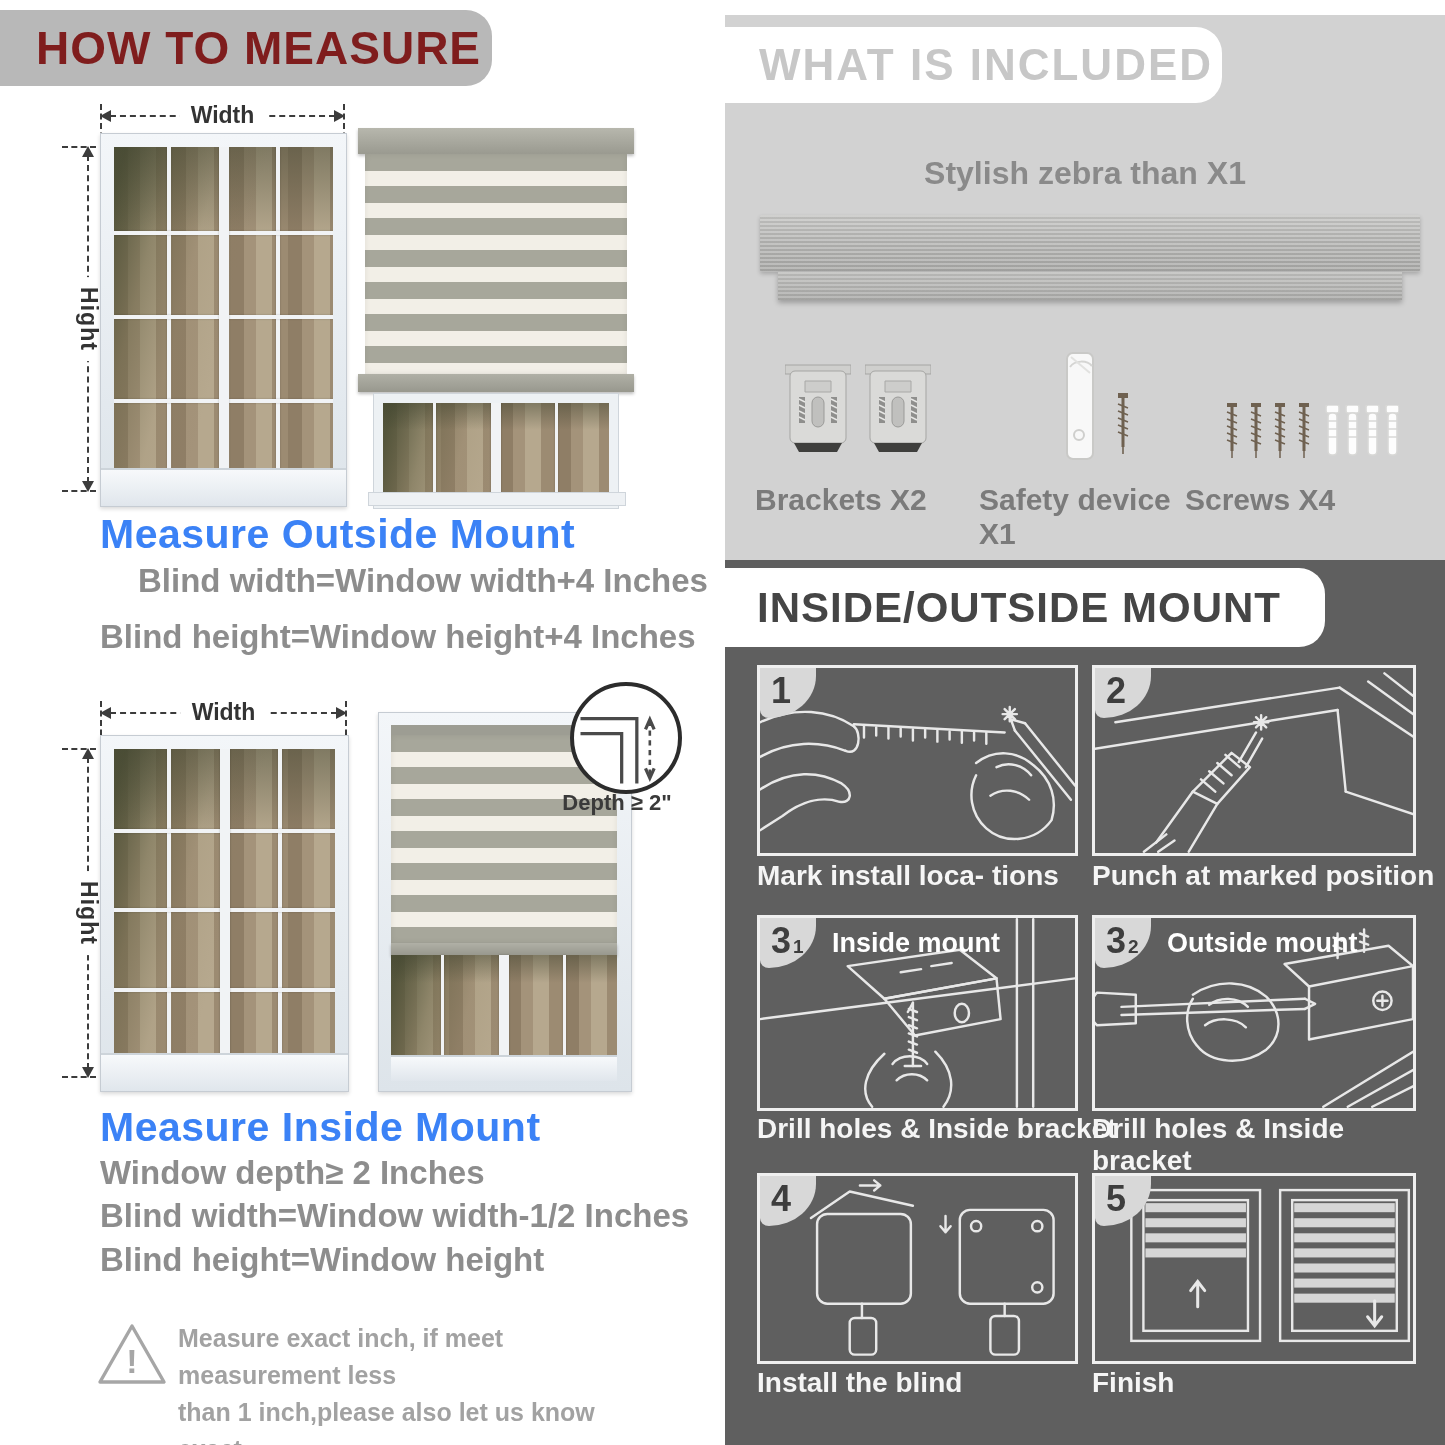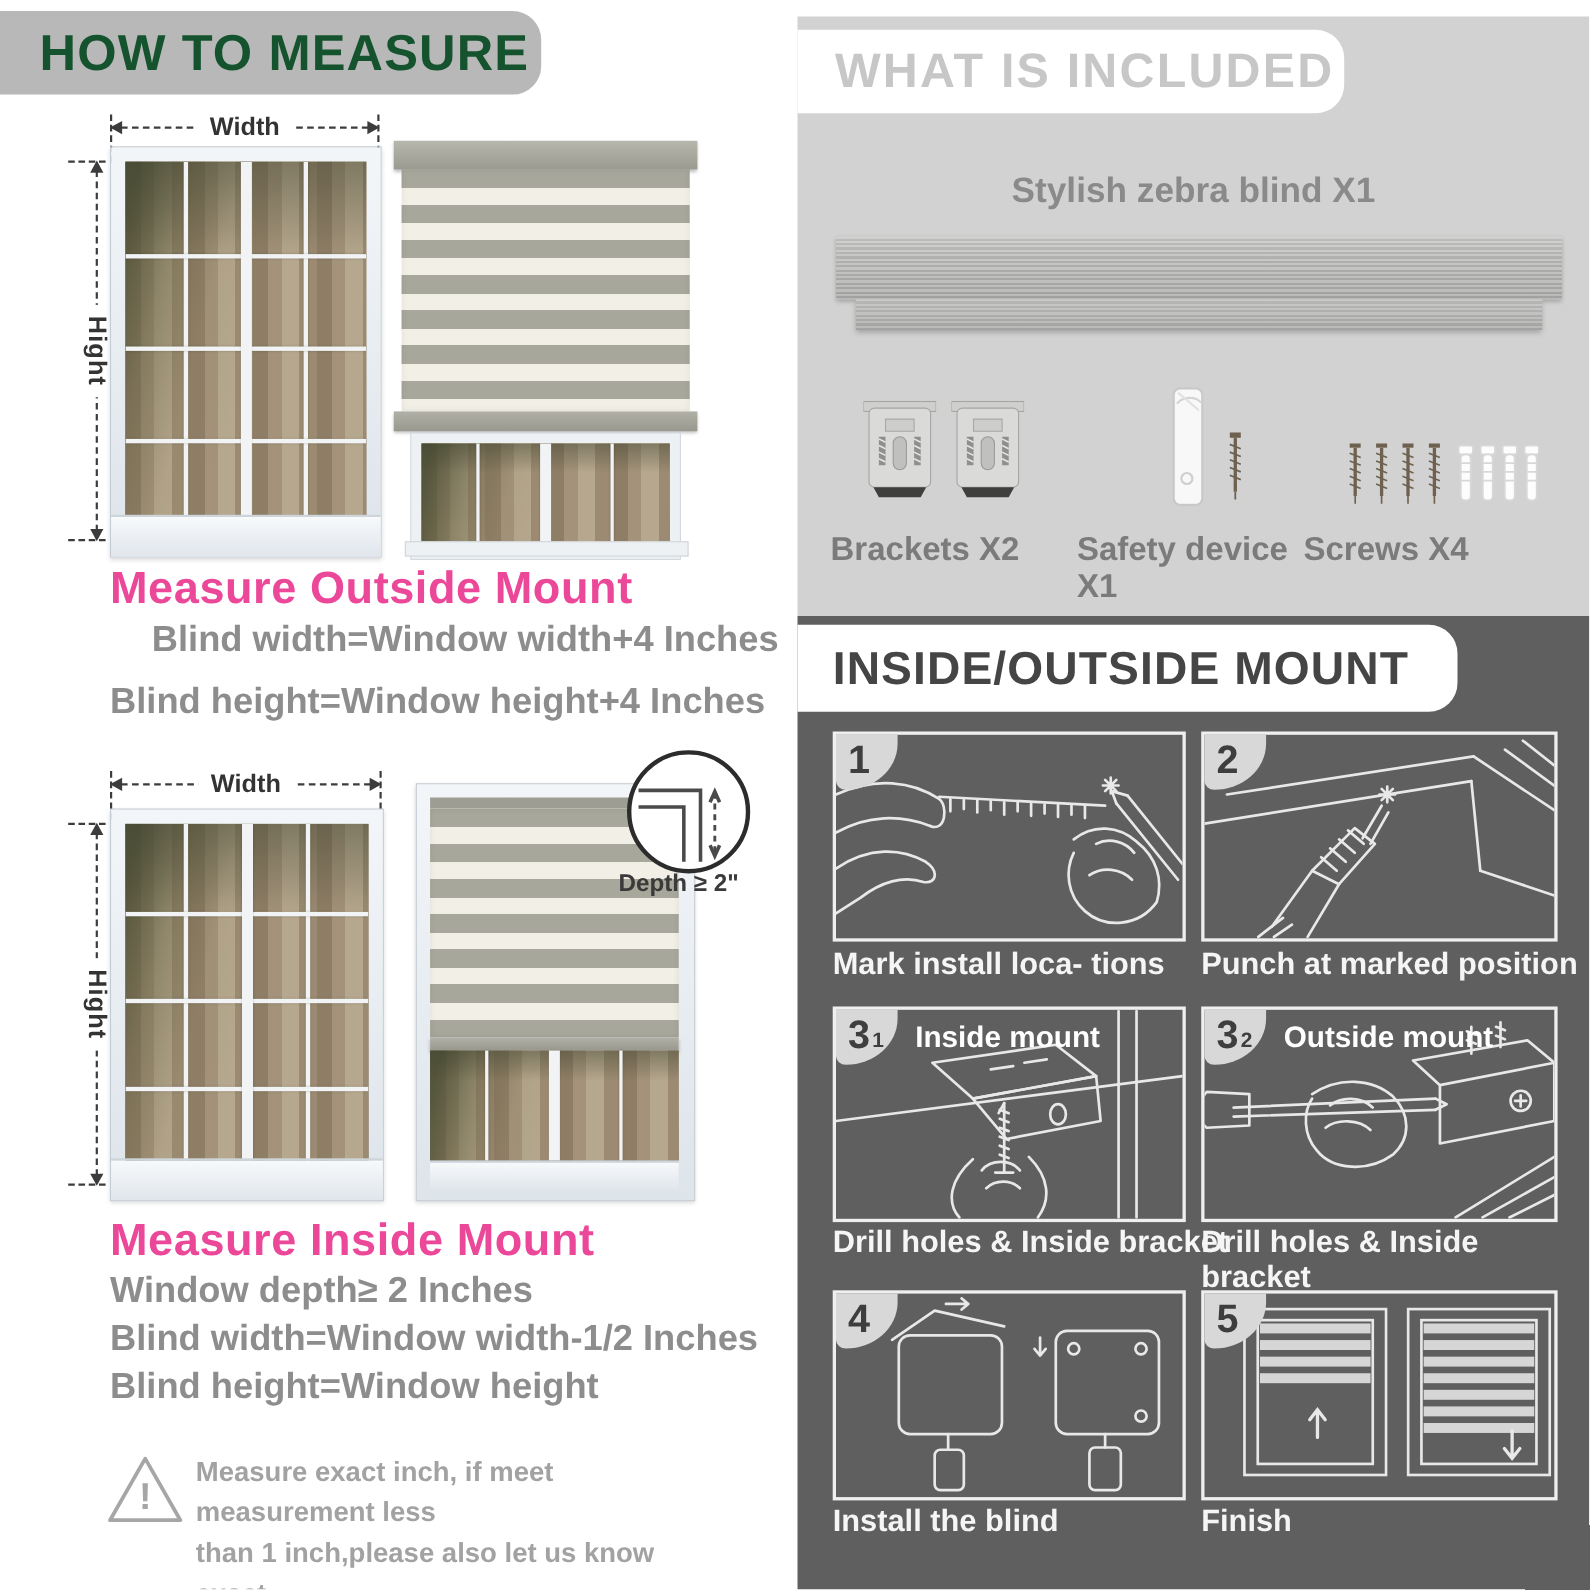--- a/index.html
+++ b/index.html
@@ -5,22 +5,22 @@
 <style>
   html,body{margin:0;padding:0;background:#ffffff;}
   .page{position:relative;width:1445px;height:1445px;overflow:hidden;background:#ffffff;
         font-family:"Liberation Sans","DejaVu Sans",sans-serif;}
   .abs{position:absolute;}
 
   
   .banner-gray{left:0;top:10px;width:492px;height:76px;background:#b8b8b8;
                border-radius:0 26px 26px 0;}
   .banner-gray span{display:block;padding-left:36px;font-weight:bold;font-size:46px;
-               line-height:76px;color:#14532d;letter-spacing:1px;}
-  .h-measure{font-weight:bold;font-size:41px;color:#ec4899;letter-spacing:0.5px;}
+               line-height:76px;color:#7f1d1d;letter-spacing:1px;}
+  .h-measure{font-weight:bold;font-size:41px;color:#3b82f6;letter-spacing:0.5px;}
   .formula{font-weight:bold;font-size:33px;color:#8d8d8d;}
   .warn-text span{display:block;font-weight:bold;font-size:25px;line-height:37px;color:#a2a2a2;}
 
   
   .wdim{height:22px;}
   .wdim .line{position:absolute;left:10px;right:10px;top:9px;border-top:2px dashed #3c3c3c;}
   .wdim .arr-l{position:absolute;left:0;top:4px;width:0;height:0;
      border-top:6px solid transparent;border-bottom:6px solid transparent;border-right:11px solid #3c3c3c;}
   .wdim .arr-r{position:absolute;right:0;top:4px;width:0;height:0;
      border-top:6px solid transparent;border-bottom:6px solid transparent;border-left:11px solid #3c3c3c;}
@@ -223,21 +223,21 @@
     <span>than 1 inch,please also let us know exact</span>
 
   </div>
 
   <div class="abs right-col">
 
     <div class="abs included">
       <div class="abs banner-white inc-banner">
         <span>WHAT IS INCLUDED</span>
       </div>
-      <div class="abs product-title">Stylish zebra blind X1</div>
+      <div class="abs product-title">Stylish zebra than X1</div>
       <div class="abs c-top"></div>
       <div class="abs c-bottom"></div>
 
       <svg class="abs" style="left:60px;top:344px;" width="66" height="96" viewBox="0 0 66 96">
         <rect x="0" y="6" width="66" height="9" fill="#cfcfcd" stroke="#a5a5a3"></rect>
         <rect x="5" y="12" width="56" height="72" rx="5" fill="#dadad8" stroke="#a5a5a3"></rect>
         <path d="M20,22 h26 v11 h-26 z" fill="#cdcdcb" stroke="#a8a8a6"></path>
         <rect x="27" y="38" width="12" height="30" rx="6" fill="#c0c0be" stroke="#9a9a98"></rect>
         <path d="M17,38 v26 M49,38 v26" stroke="#8f8f8d" stroke-width="6"></path>
         <path d="M14,40 l6,3 M14,46 l6,3 M14,52 l6,3 M14,58 l6,3 M46,40 l6,3 M46,46 l6,3 M46,52 l6,3 M46,58 l6,3" stroke="#e6e6e4" stroke-width="1.4"></path>

